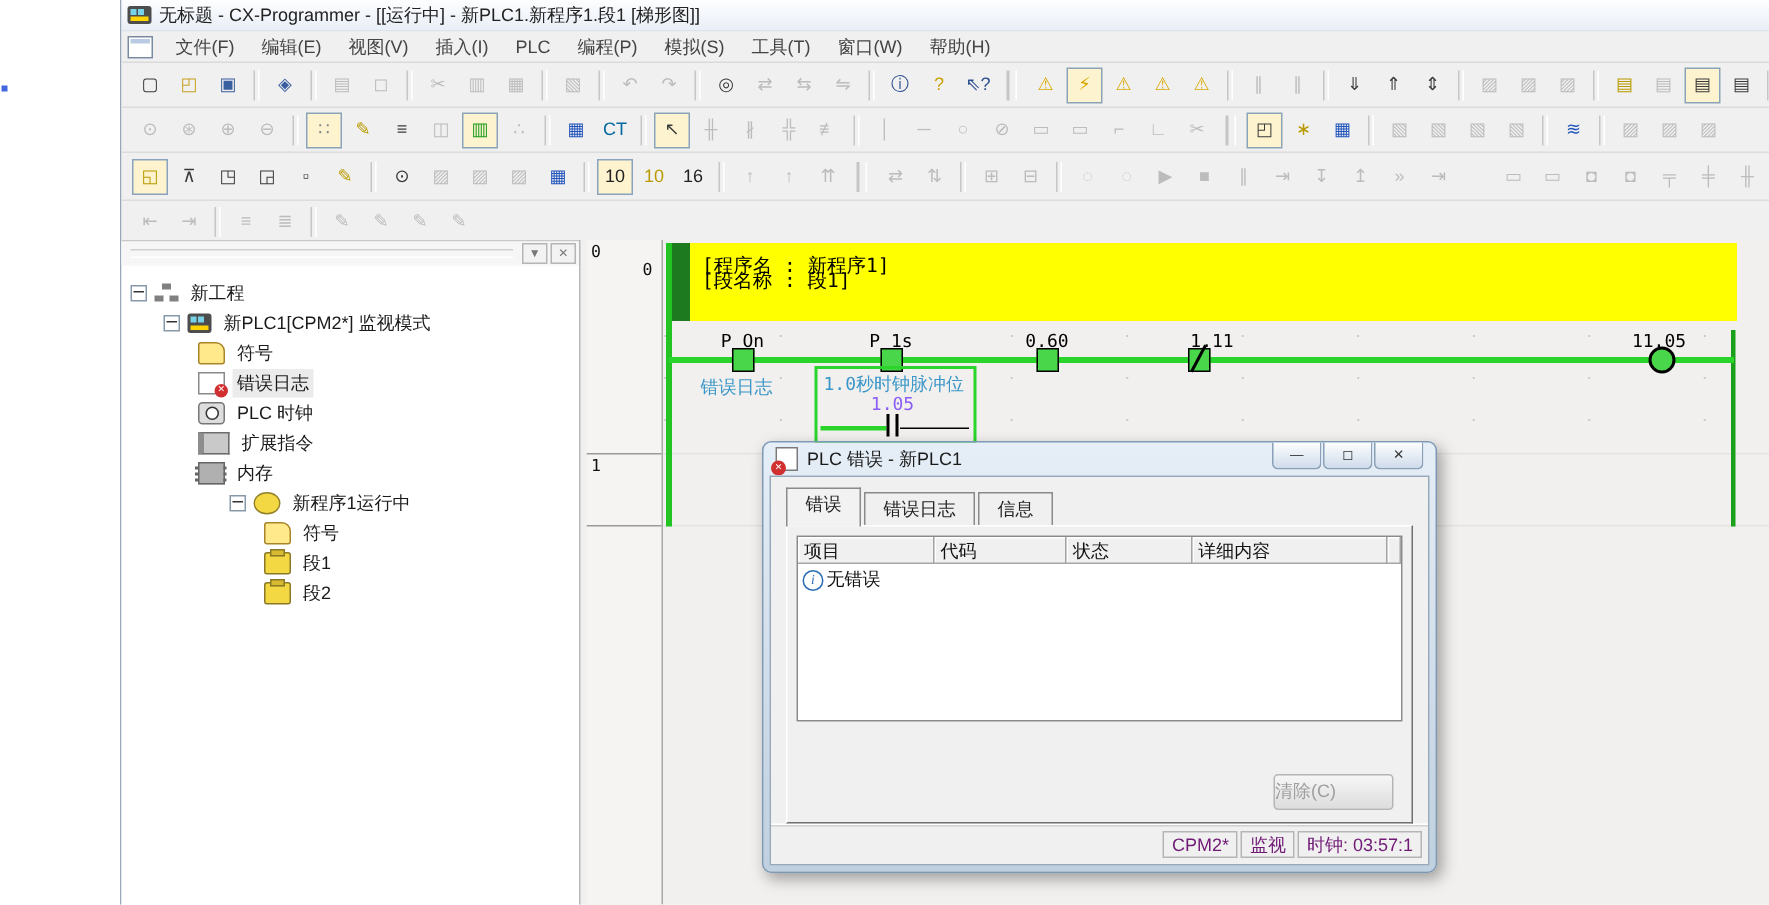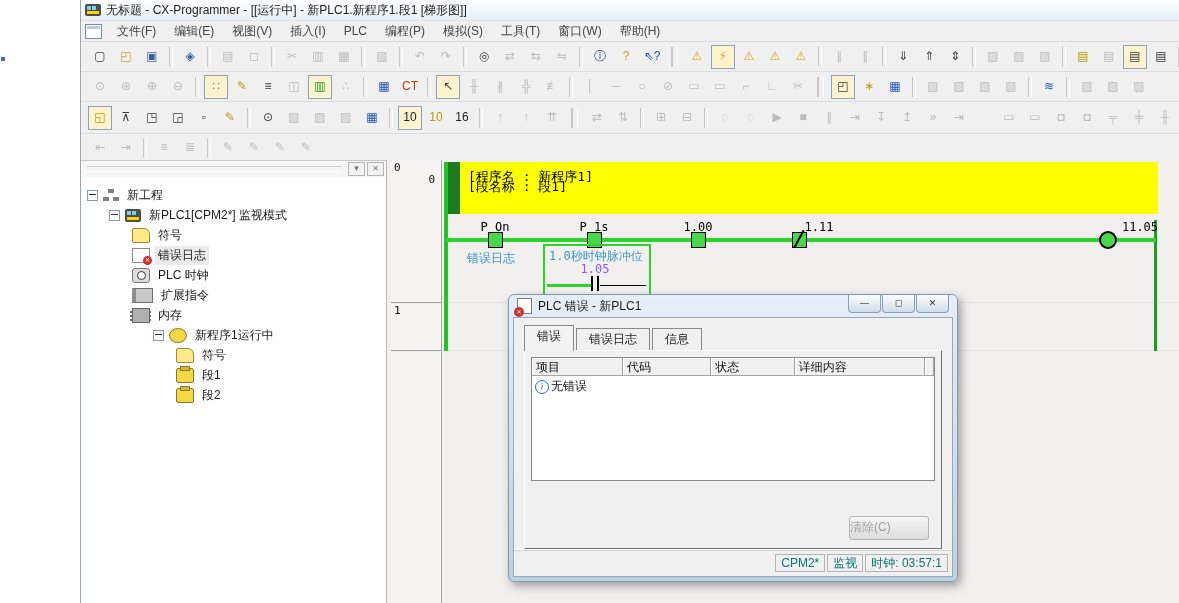--- a/index.html
+++ b/index.html
@@ -111,21 +111,21 @@
   .hcell{border-right:1px solid #a5a5a5;border-bottom:1px solid #a5a5a5;box-shadow:inset 1px 1px 0 #fff;
     padding:1px 4px;white-space:nowrap;overflow:hidden;color:#111;}
   .hc0{width:88px}.hc1{width:85px}.hc2{width:80px}.hc3{width:130px}.hc4{flex:1}
   #err-row{display:flex;align-items:center;padding:2px 3px;color:#111;}
   .info-ico{width:12px;height:12px;border:1px solid #2a6db5;color:#2a6db5;border-radius:50%;font-size:9px;line-height:11px;
     text-align:center;font-family:"Liberation Serif",serif;font-style:italic;margin-right:2px;flex:none;background:#fff;}
   #clear-row{position:absolute;right:12px;bottom:8px;}
   #clear-btn{width:78px;height:22px;border:1px solid #b5b5b5;border-radius:3px;background:linear-gradient(#f6f6f6,#dddddd);
     color:#9f9f9f;line-height:21px;}
   #dlg-status{height:22px;display:flex;align-items:center;justify-content:flex-end;padding:2px 4px;border-top:1px solid #fff;box-shadow:0 1px 0 #d0d0d0 inset;}
-  .st-cell{border:1px solid #b5b5b5;height:16px;line-height:16px;padding:0 5px;margin-left:2px;color:#0f766e;white-space:nowrap;}
+  .st-cell{border:1px solid #b5b5b5;height:16px;line-height:16px;padding:0 5px;margin-left:2px;color:#701a75;white-space:nowrap;}
 </style>
 </head>
 <body>
 
 <div id="stray-dot"></div>
 
 <div id="app">
 
   <div id="titlebar">
     <span class="plcico"></span>
@@ -200,21 +200,21 @@
         <span class="tb-btn dis">⊖</span>
         <span class="tb-btn sep"></span>
         <span class="tb-btn pressed" style="color: rgb(136, 136, 136);">∷</span>
         <span class="tb-btn" style="color: rgb(185, 154, 0);">✎</span>
         <span class="tb-btn">≡</span>
         <span class="tb-btn dis">◫</span>
         <span class="tb-btn pressed" style="color: rgb(26, 154, 26);">▥</span>
         <span class="tb-btn dis">∴</span>
         <span class="tb-btn sep"></span>
         <span class="tb-btn" style="color: rgb(34, 85, 187);">▦</span>
-        <span class="tb-btn" style="color: #c2410c;">CT</span>
+        <span class="tb-btn" style="color: #0369a1;">CT</span>
         <span class="tb-btn sep"></span>
         <span class="tb-btn pressed">↖</span>
         <span class="tb-btn dis">╫</span>
         <span class="tb-btn dis">∦</span>
         <span class="tb-btn dis">╬</span>
         <span class="tb-btn dis">≢</span>
         <span class="tb-btn sep"></span>
         <span class="tb-btn dis">│</span>
         <span class="tb-btn dis">─</span>
         <span class="tb-btn dis">○</span>
@@ -407,27 +407,27 @@
       <div class="contact" style="left:196px"></div>
       <div id="sel-box">
         <div class="c-comment" style="left:4px;top:2px">1.0秒时钟脉冲位</div>
       </div>
       <div id="branch-label">1.05</div>
       <div id="branch-line-l"></div>
       <div id="branch-line-r"></div>
       <span class="bbar" style="left:200px"></span>
       <span class="bbar" style="left:206px"></span>
 
-      <div class="c-label" style="left:271px">1.00</div>
+      <div class="c-label" style="left:271px">0.60</div>
       <div class="contact" style="left:300px"></div>
 
-      <div class="c-label" style="left:392px">1.11</div>
+      <div class="c-label" style="left:381px">1.11</div>
       <div class="contact nc" style="left:401px"></div>
 
-      <div class="c-label" style="left:713px">11.05</div>
+      <div class="c-label" style="left:679px">11.05</div>
       <div id="coil"></div>
     </div>
   </div>
 </div>
 
 <div id="dlg">
   <div id="dlg-title">
     <span class="dlg-ico"></span>
     <span>PLC 错误 - 新PLC1</span>
   </div>

